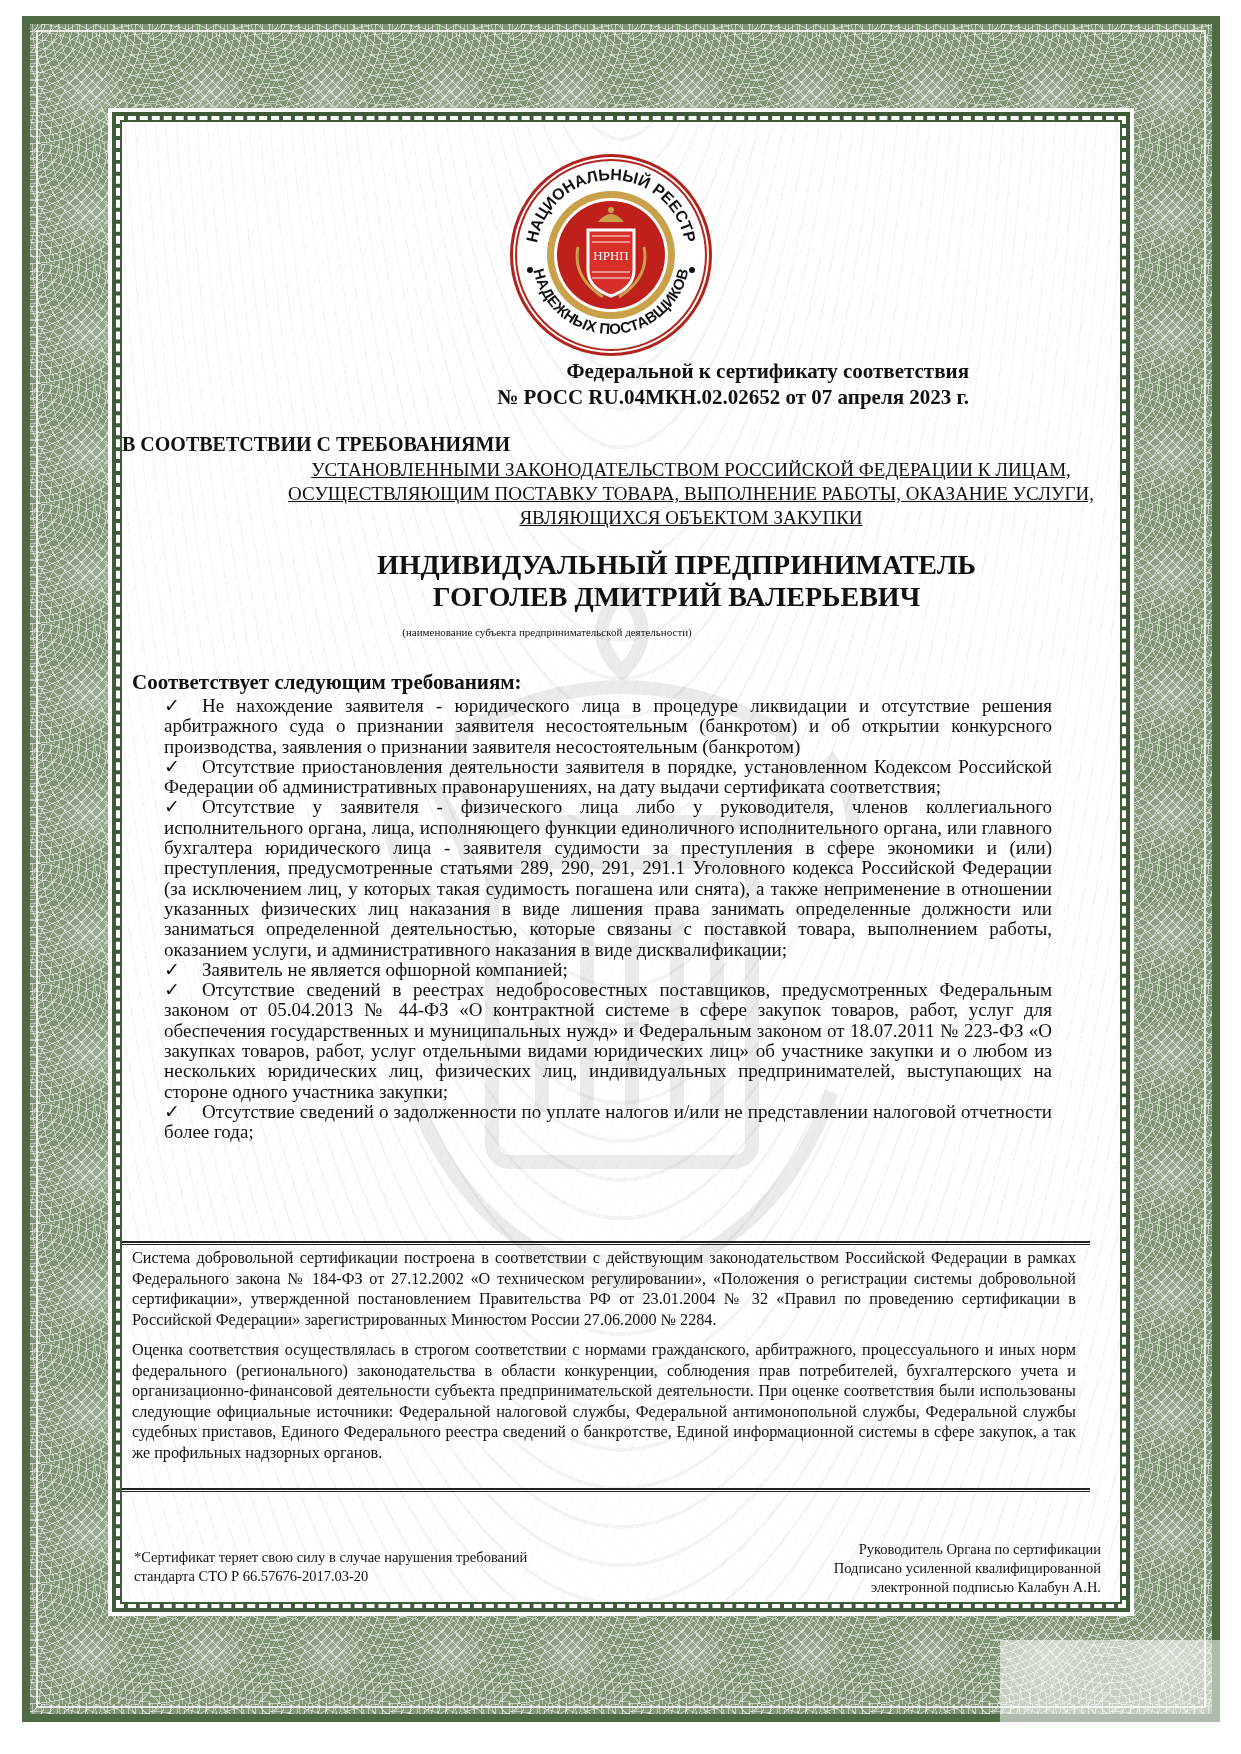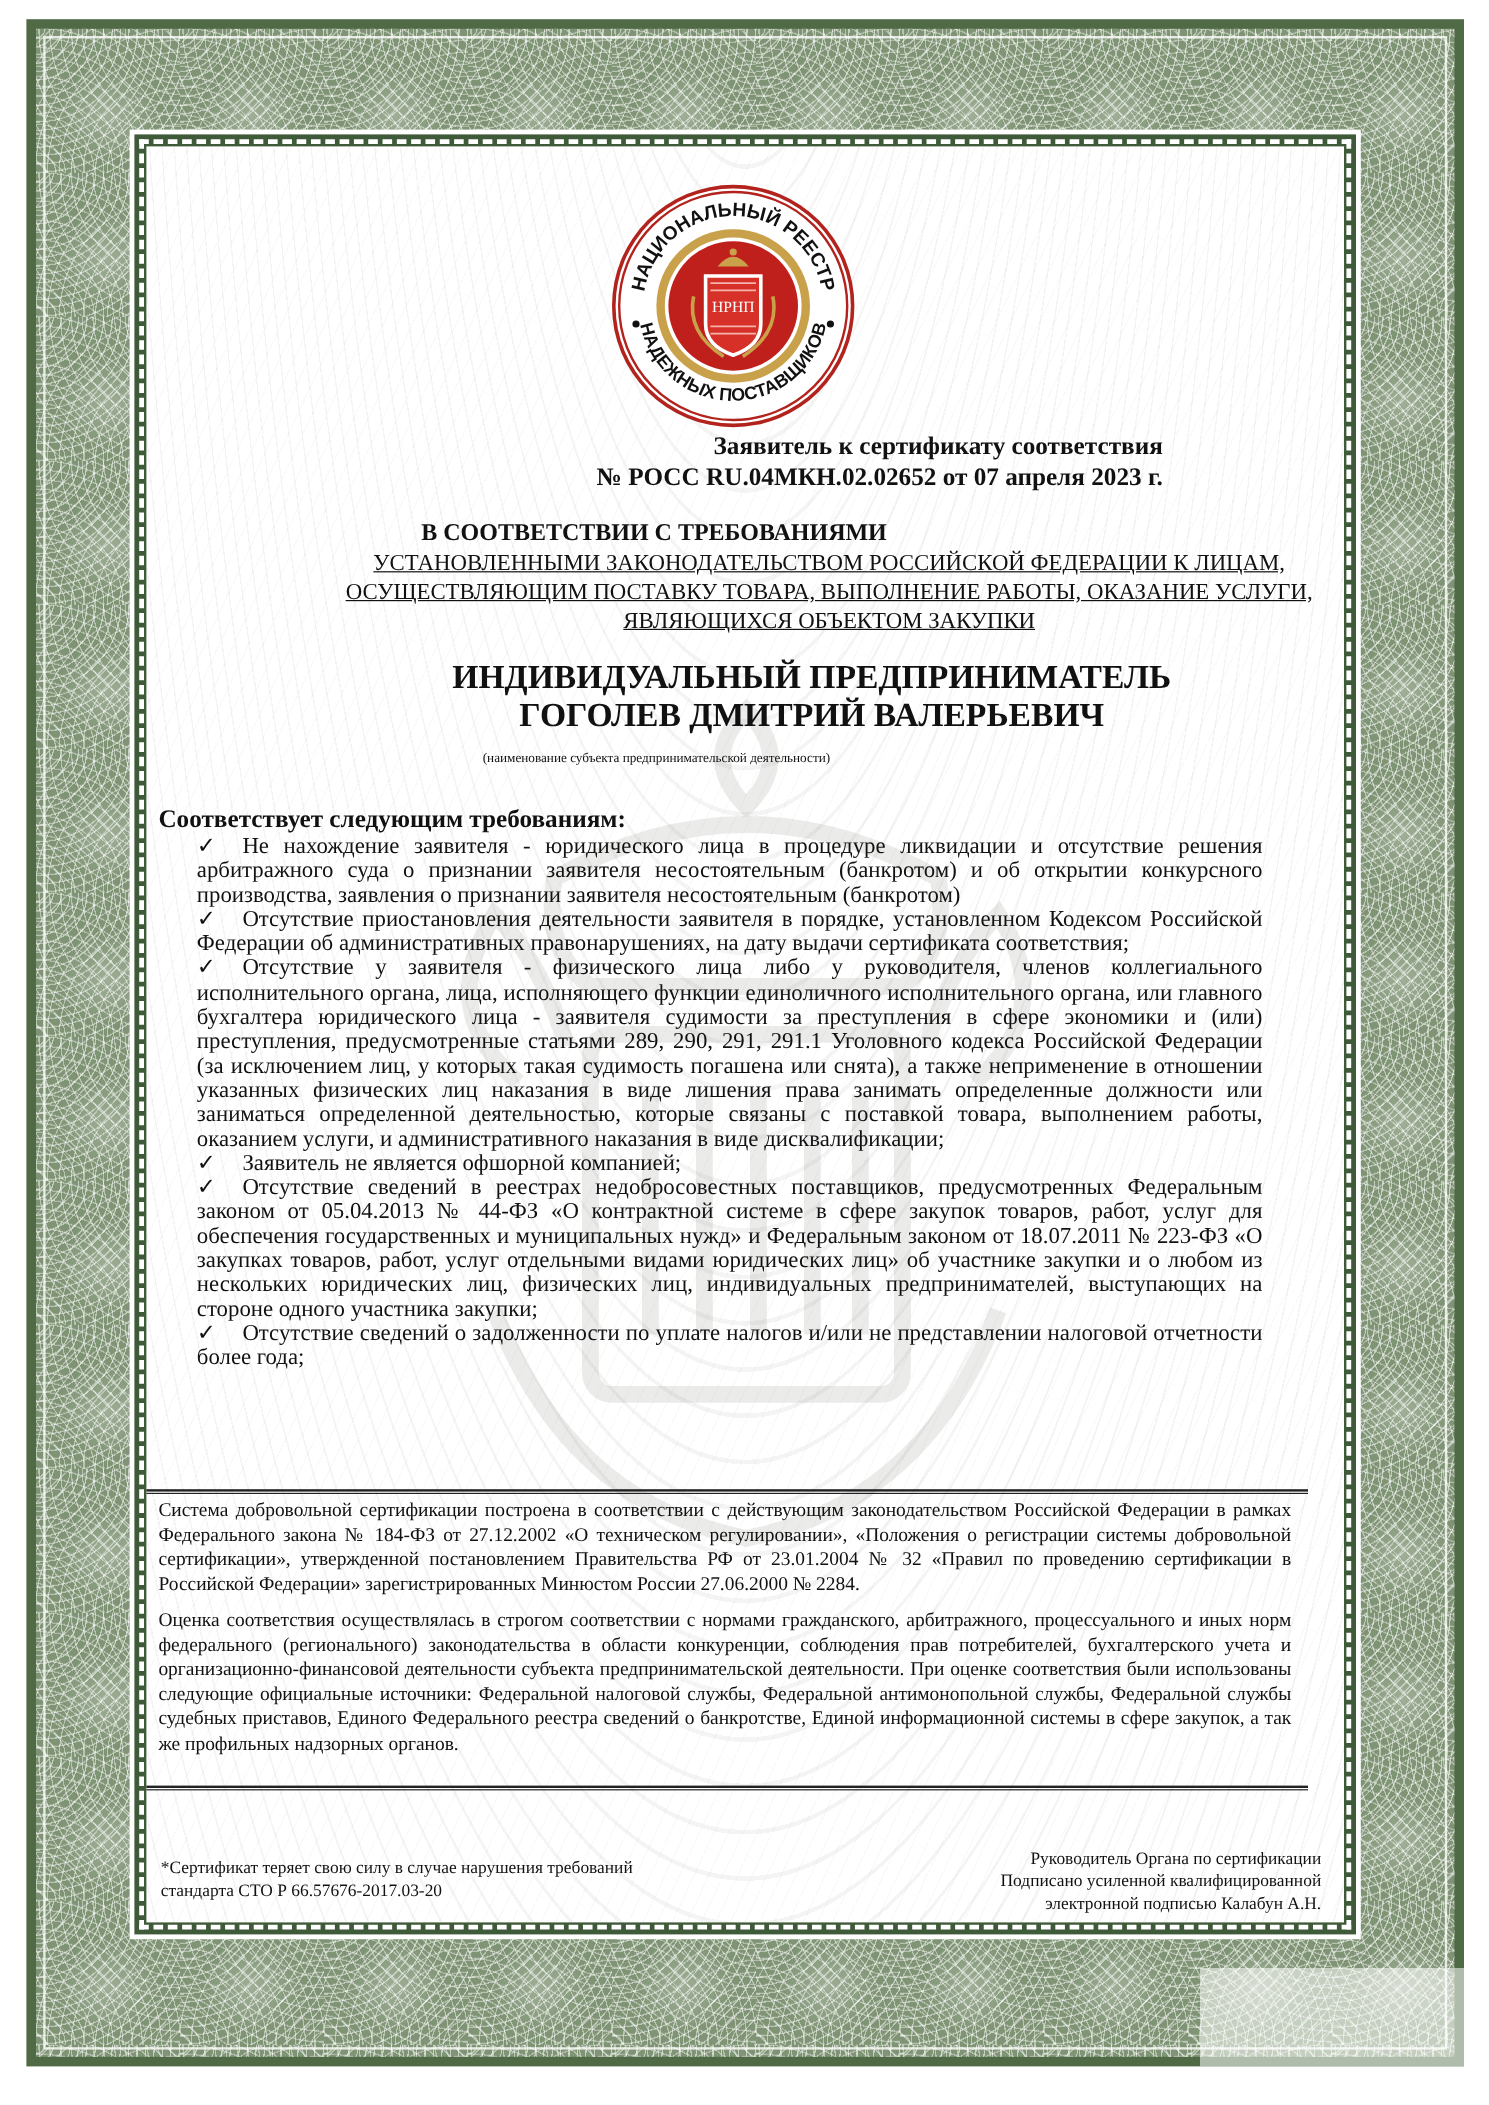--- a/index.html
+++ b/index.html
@@ -66,21 +66,21 @@
     .seal svg { width: 206px; height: 206px; display: block; }
 
     
     .annex {
       position: absolute; right: 272px; top: 358px; text-align: right;
       font-weight: bold; font-size: 21px; line-height: 26px; white-space: nowrap;
     }
     .annex-line2 { position: absolute; right: 272px; top: 384px; }
 
     .req-heading {
-      position: absolute; left: 122px; width: 846px; top: 432px; text-align: center;
+      position: absolute; left: 122px; width: 846px; top: 432px; 
       font-weight: bold; font-size: 20px; line-height: 24px;
     }
     .req-sub {
       position: absolute; left: 122px; width: 1138px; top: 458px; text-align: center;
       font-size: 19px; line-height: 24px; text-decoration: underline;
     }
     .req-sub div { margin: 0; }
 
     .entity-title {
       position: absolute; left: 122px; width: 1109px; top: 549px; text-align: center;
@@ -180,21 +180,21 @@
       <textPath href="#arcTop" startOffset="50%" text-anchor="middle">НАЦИОНАЛЬНЫЙ РЕЕСТР</textPath>
     </text>
     <text font-family="Liberation Sans, sans-serif" font-weight="bold" font-size="15" fill="#111">
       <textPath href="#arcBottom" startOffset="50%" text-anchor="middle" dy="14">НАДЕЖНЫХ ПОСТАВЩИКОВ</textPath>
     </text>
     <circle cx="22" cy="118" r="3" fill="#111"></circle>
     <circle cx="184" cy="118" r="3" fill="#111"></circle>
   </svg>
 </div>
 
-<div class="annex">Заявитель к сертификату соответствия</div>
+<div class="annex">Федеральной к сертификату соответствия</div>
 <div class="annex annex-line2">№ РОСС RU.04МКН.02.02652 от 07 апреля 2023 г.</div>
 
 <div class="req-heading">В СООТВЕТСТВИИ С ТРЕБОВАНИЯМИ</div>
 <div class="req-sub">
   <div>УСТАНОВЛЕННЫМИ ЗАКОНОДАТЕЛЬСТВОМ РОССИЙСКОЙ ФЕДЕРАЦИИ К ЛИЦАМ,</div>
   <div>ОСУЩЕСТВЛЯЮЩИМ ПОСТАВКУ ТОВАРА, ВЫПОЛНЕНИЕ РАБОТЫ, ОКАЗАНИЕ УСЛУГИ,</div>
   <div>ЯВЛЯЮЩИХСЯ ОБЪЕКТОМ ЗАКУПКИ</div>
 </div>
 
 <div class="entity-title">

